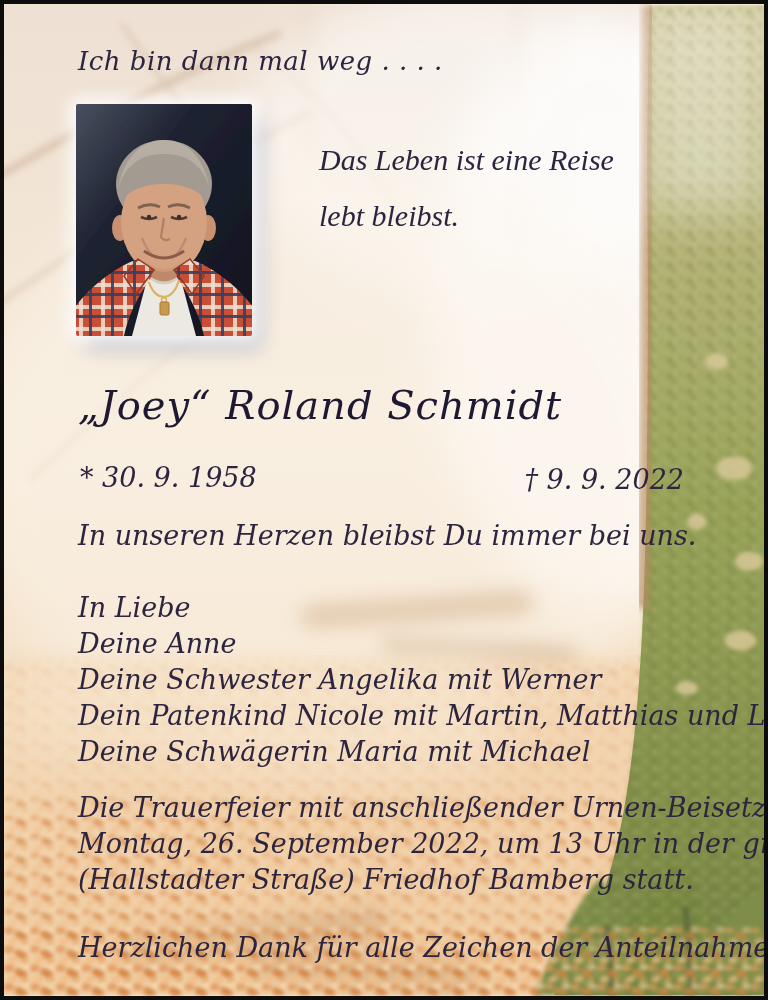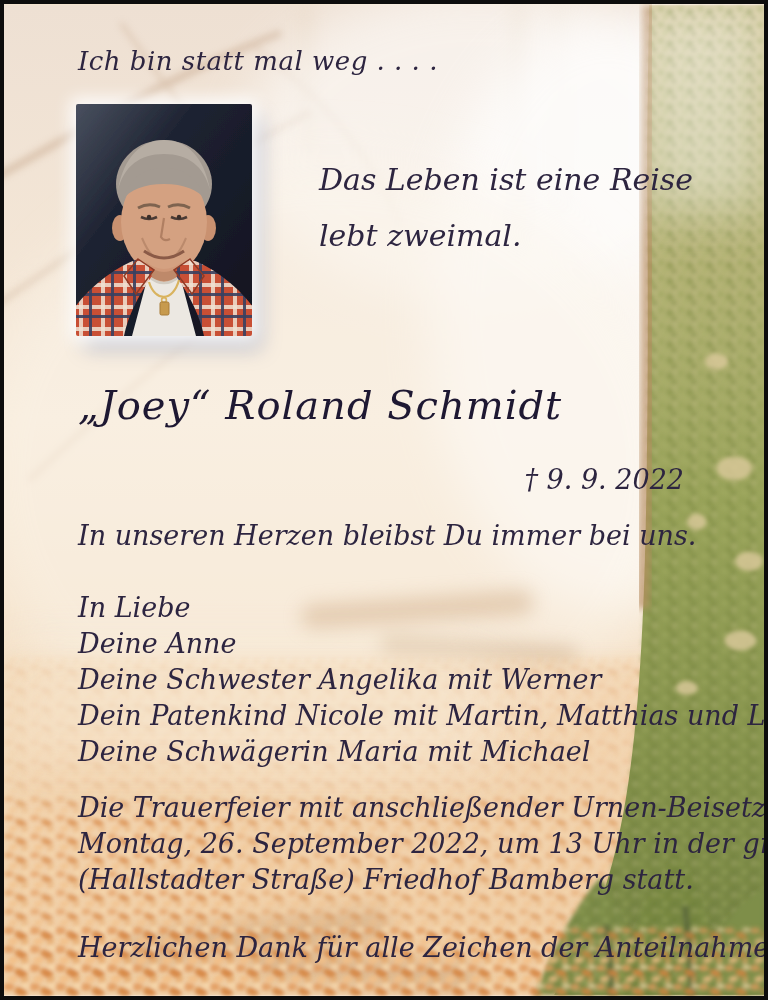--- a/index.html
+++ b/index.html
@@ -15,21 +15,21 @@
     color:#2d2540;
   }
   #bg-art{position:absolute;left:0;top:0;width:100%;height:100%;}
   .txt{position:absolute;white-space:nowrap;z-index:5;}
   .opening{left:74px;top:42px;font-size:26px;letter-spacing:.5px;}
   .photo{
     position:absolute;left:72px;top:100px;width:176px;height:232px;z-index:4;
     box-shadow:0 0 16px 6px rgba(255,255,255,.92), 9px 13px 20px rgba(118,130,168,.45);
     border-radius:2px;overflow:hidden;
   }
-  .quote{left:315px;top:148px;font-size:30px;line-height:56px;}
+  .quote{left:315px;top:128px;font-size:30px;line-height:56px;font-family:Liberation Serif, serif;}
   .name{left:74px;top:378px;font-size:40px;color:#1e1832;letter-spacing:1px;}
   .birth{left:76px;top:458px;font-size:27px;}
   .death{right:80px;top:460px;font-size:27px;}
   .remembrance{left:74px;top:516px;font-size:27px;}
   .family{left:74px;top:586px;font-size:27px;line-height:36px;}
   .funeral{left:74px;top:786px;font-size:27px;line-height:36px;}
   .thanks{left:74px;top:928px;font-size:27px;}
 </style>
 </head>
 <body>
@@ -145,21 +145,21 @@
       <path d="M688,910 C692,944 694,972 695,1000" stroke="#55633a" stroke-width="7" fill="none" opacity="0.7"></path>
     </g>
 
     <g filter="url(#b2)">
       <rect x="0" y="932" width="768" height="68" fill="url(#leafPat)" opacity="0.7"></rect>
       <rect x="0" y="962" width="768" height="38" fill="url(#leafPat)" opacity="0.5"></rect>
     </g>
     <rect x="0" y="650" width="500" height="120" fill="#f8ecd9" opacity="0.45" filter="url(#b25)"></rect>
   </svg>
 
-  <div class="txt opening">Ich bin statt mal weg . . . .</div>
+  <div class="txt opening">Ich bin dann mal weg . . . .</div>
 
   <div class="photo">
     <svg width="176" height="232" viewBox="0 0 176 232" aria-hidden="true">
       <defs>
         <linearGradient id="pbg" x1="0" y1="0" x2="1" y2="1">
           <stop offset="0" stop-color="#49505f"></stop>
           <stop offset="0.35" stop-color="#1d2231"></stop>
           <stop offset="1" stop-color="#10131f"></stop>
         </linearGradient>
         <pattern id="plaid" width="22" height="22" patternUnits="userSpaceOnUse">
@@ -211,24 +211,25 @@
 
         <path d="M73,178 C79,198 97,198 103,176" stroke="#d9b35e" stroke-width="2.2" fill="none"></path>
         <circle cx="88" cy="196" r="2.4" fill="none" stroke="#d9b35e" stroke-width="1.6"></circle>
         <rect x="84" y="198" width="9" height="13" rx="1.5" fill="#c79a4e" stroke="#a87c38" stroke-width="1"></rect>
       </g>
     </svg>
   </div>
 
   <div class="txt quote">
     <div>Das Leben ist eine Reise</div>
-    <div>lebt zweimal.</div>
+    <div>lebt bleibst.</div>
   </div>
 
   <div class="txt name">„Joey“ Roland Schmidt</div>
+  <div class="txt birth">* 30. 9. 1958</div>
   <div class="txt death">† 9. 9. 2022</div>
 
   <div class="txt remembrance">In unseren Herzen bleibst Du immer bei uns.</div>
 
   <div class="txt family">
     <div>In Liebe</div>
     <div>Deine Anne</div>
     <div>Deine Schwester Angelika mit Werner</div>
     <div>Dein Patenkind Nicole mit Martin, Matthias und Leonhard</div>
     <div>Deine Schwägerin Maria mit Michael</div>

